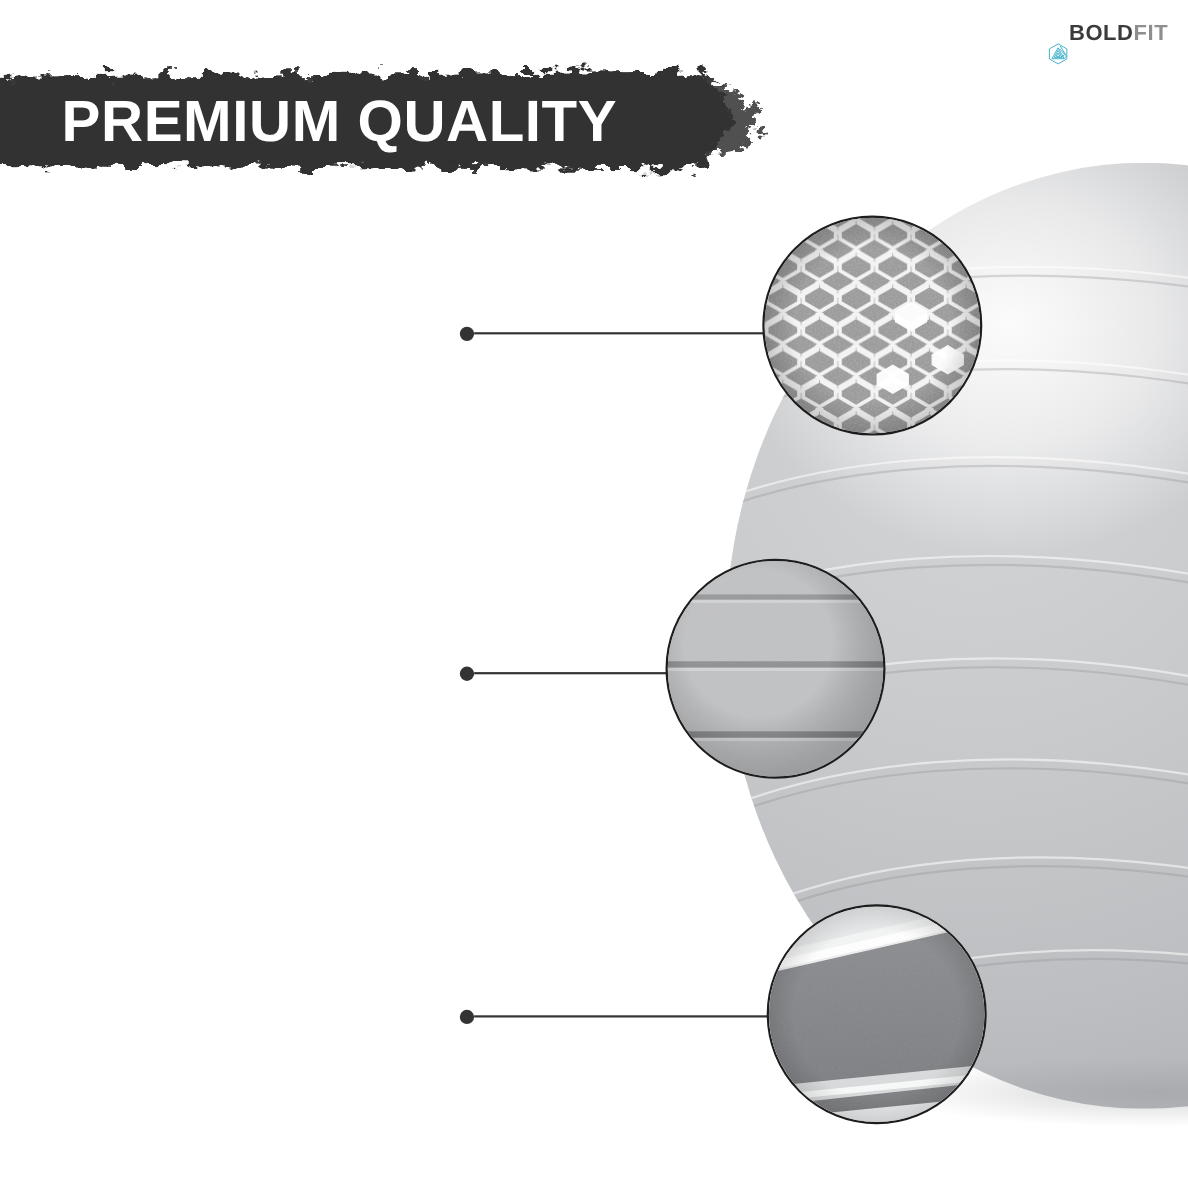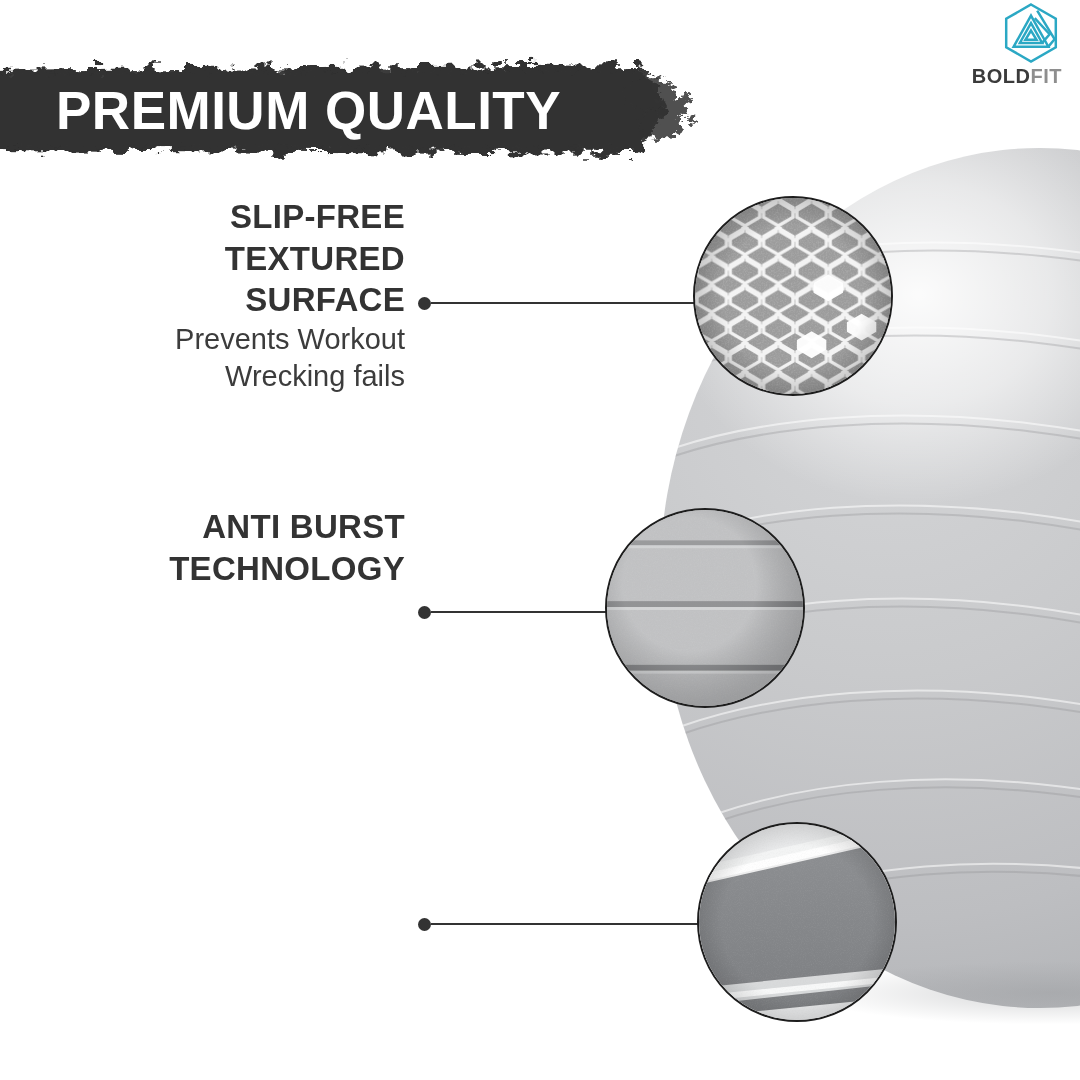--- a/index.html
+++ b/index.html
@@ -14,26 +14,26 @@
     position: relative;
     width: 1080px;
     height: 1080px;
     background: #ffffff;
     overflow: hidden;
   }
 
   
   .brand-logo {
     position: absolute;
-    top: 2px;
+    top: 18px;
     right: 18px;
     width: 110px;
     display: flex;
-    flex-direction: column;
-    align-items: flex-end;
+    flex-direction: row;
+    align-items: flex-start;
   }
   .brand-mark {
     width: 62px;
     height: 62px;
     display: block;
   }
   .brand-wordmark {
     margin-top: 2px;
     font-size: 20px;
     font-weight: bold;
@@ -244,27 +244,20 @@
           <path d="M6,494 C210,424 518,458 760,594"></path>
           <path d="M22,586 C226,516 526,550 760,682"></path>
           <path d="M56,674 C256,606 540,640 760,760"></path>
           <path d="M112,756 C300,694 566,724 760,824"></path>
         </g>
       </svg>
     </div>
     <div class="ball-shadow"></div>
   </div>
 
-  <div class="feature-text" style="left:60px; top:196px; width:345px;">
-    <div class="feature-title">SLIP-FREE
-TEXTURED
-SURFACE</div>
-    <div class="feature-sub">Prevents Workout
-Wrecking fails</div>
-  </div>
   <div class="connector" style="left:418px; top:296px; width:282px;">
     <span class="connector-dot"></span>
     <span class="connector-line"></span>
   </div>
   <div class="detail-circle" style="left:693px; top:196px; width:196px; height:196px;">
     <svg viewBox="0 0 200 200">
       <defs>
         <filter id="grain1">
           <feTurbulence type="fractalNoise" baseFrequency="0.62" numOctaves="3" seed="4" result="t"></feTurbulence>
           <feColorMatrix in="t" type="matrix" values="0 0 0 0 0.42  0 0 0 0 0.42  0 0 0 0 0.42  0 0 0 -1.9 1.15"></feColorMatrix>
@@ -287,22 +280,20 @@
       </g>
       <radialGradient id="v1" cx="0.5" cy="0.5" r="0.5">
         <stop offset="0.72" stop-color="#000" stop-opacity="0"></stop>
         <stop offset="1" stop-color="#000" stop-opacity="0.17"></stop>
       </radialGradient>
       <rect width="200" height="200" fill="url(#v1)"></rect>
     </svg>
   </div>
 
   <div class="feature-text" style="left:60px; top:506px; width:345px;">
-    <div class="feature-title">ANTI BURST
-TECHNOLOGY</div>
   </div>
   <div class="connector" style="left:418px; top:605px; width:194px;">
     <span class="connector-dot"></span>
     <span class="connector-line"></span>
   </div>
   <div class="detail-circle" style="left:605px; top:508px; width:196px; height:196px;">
     <svg viewBox="0 0 200 200">
       <defs>
         <filter id="grain2">
           <feTurbulence type="fractalNoise" baseFrequency="0.85" numOctaves="3" seed="11" result="t"></feTurbulence>

